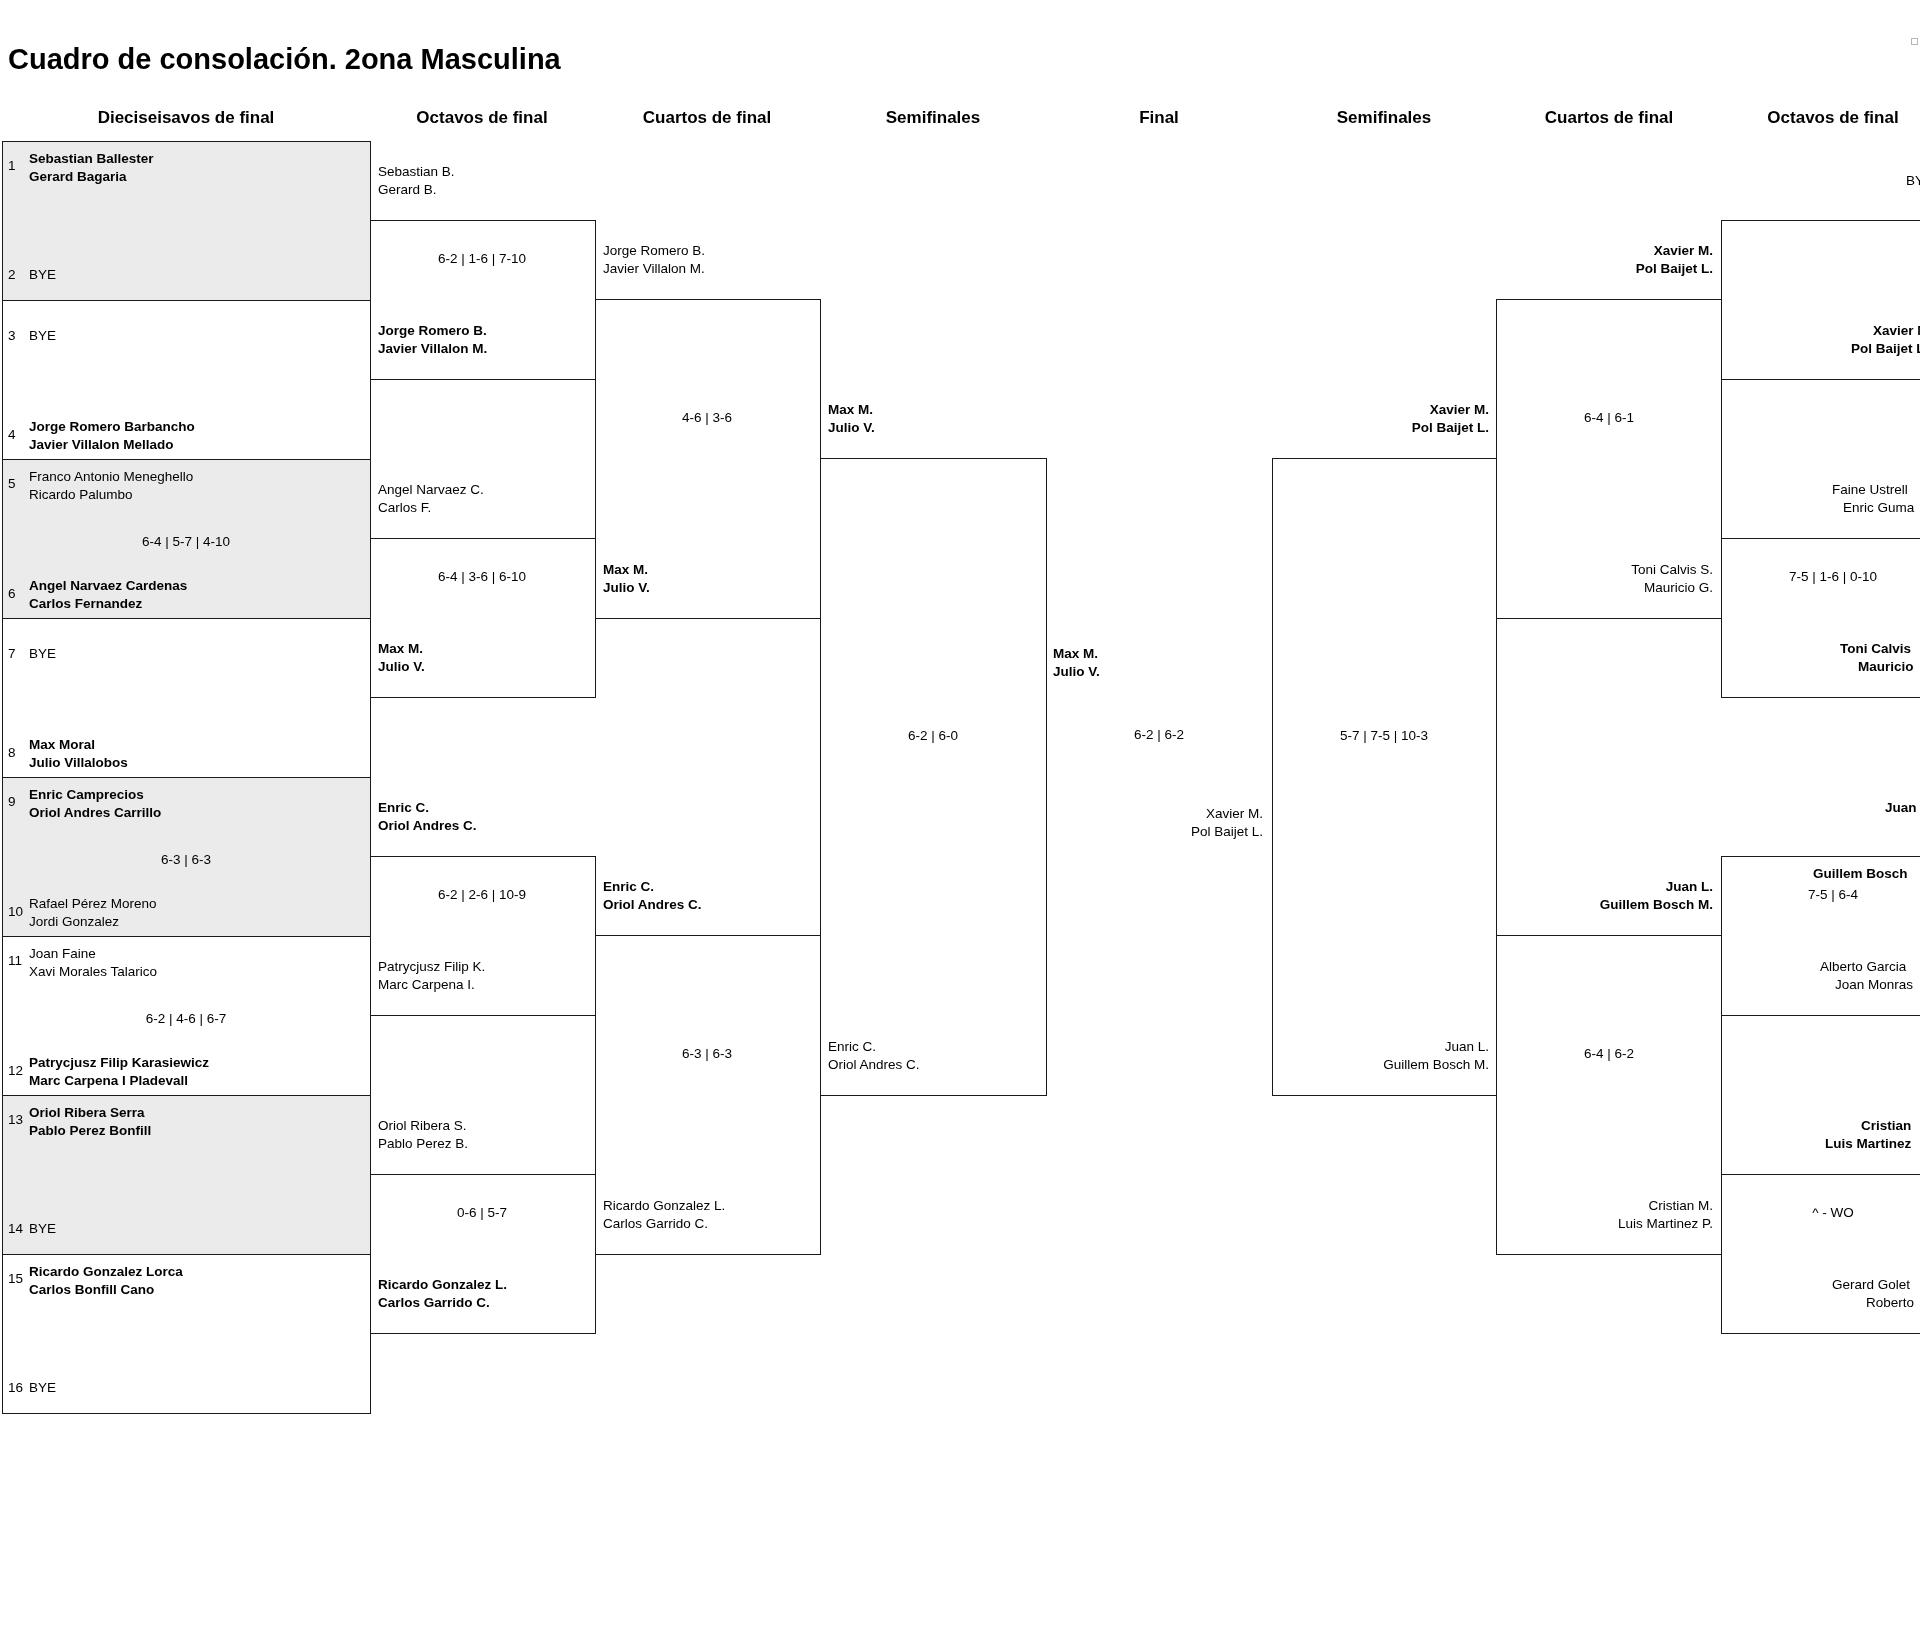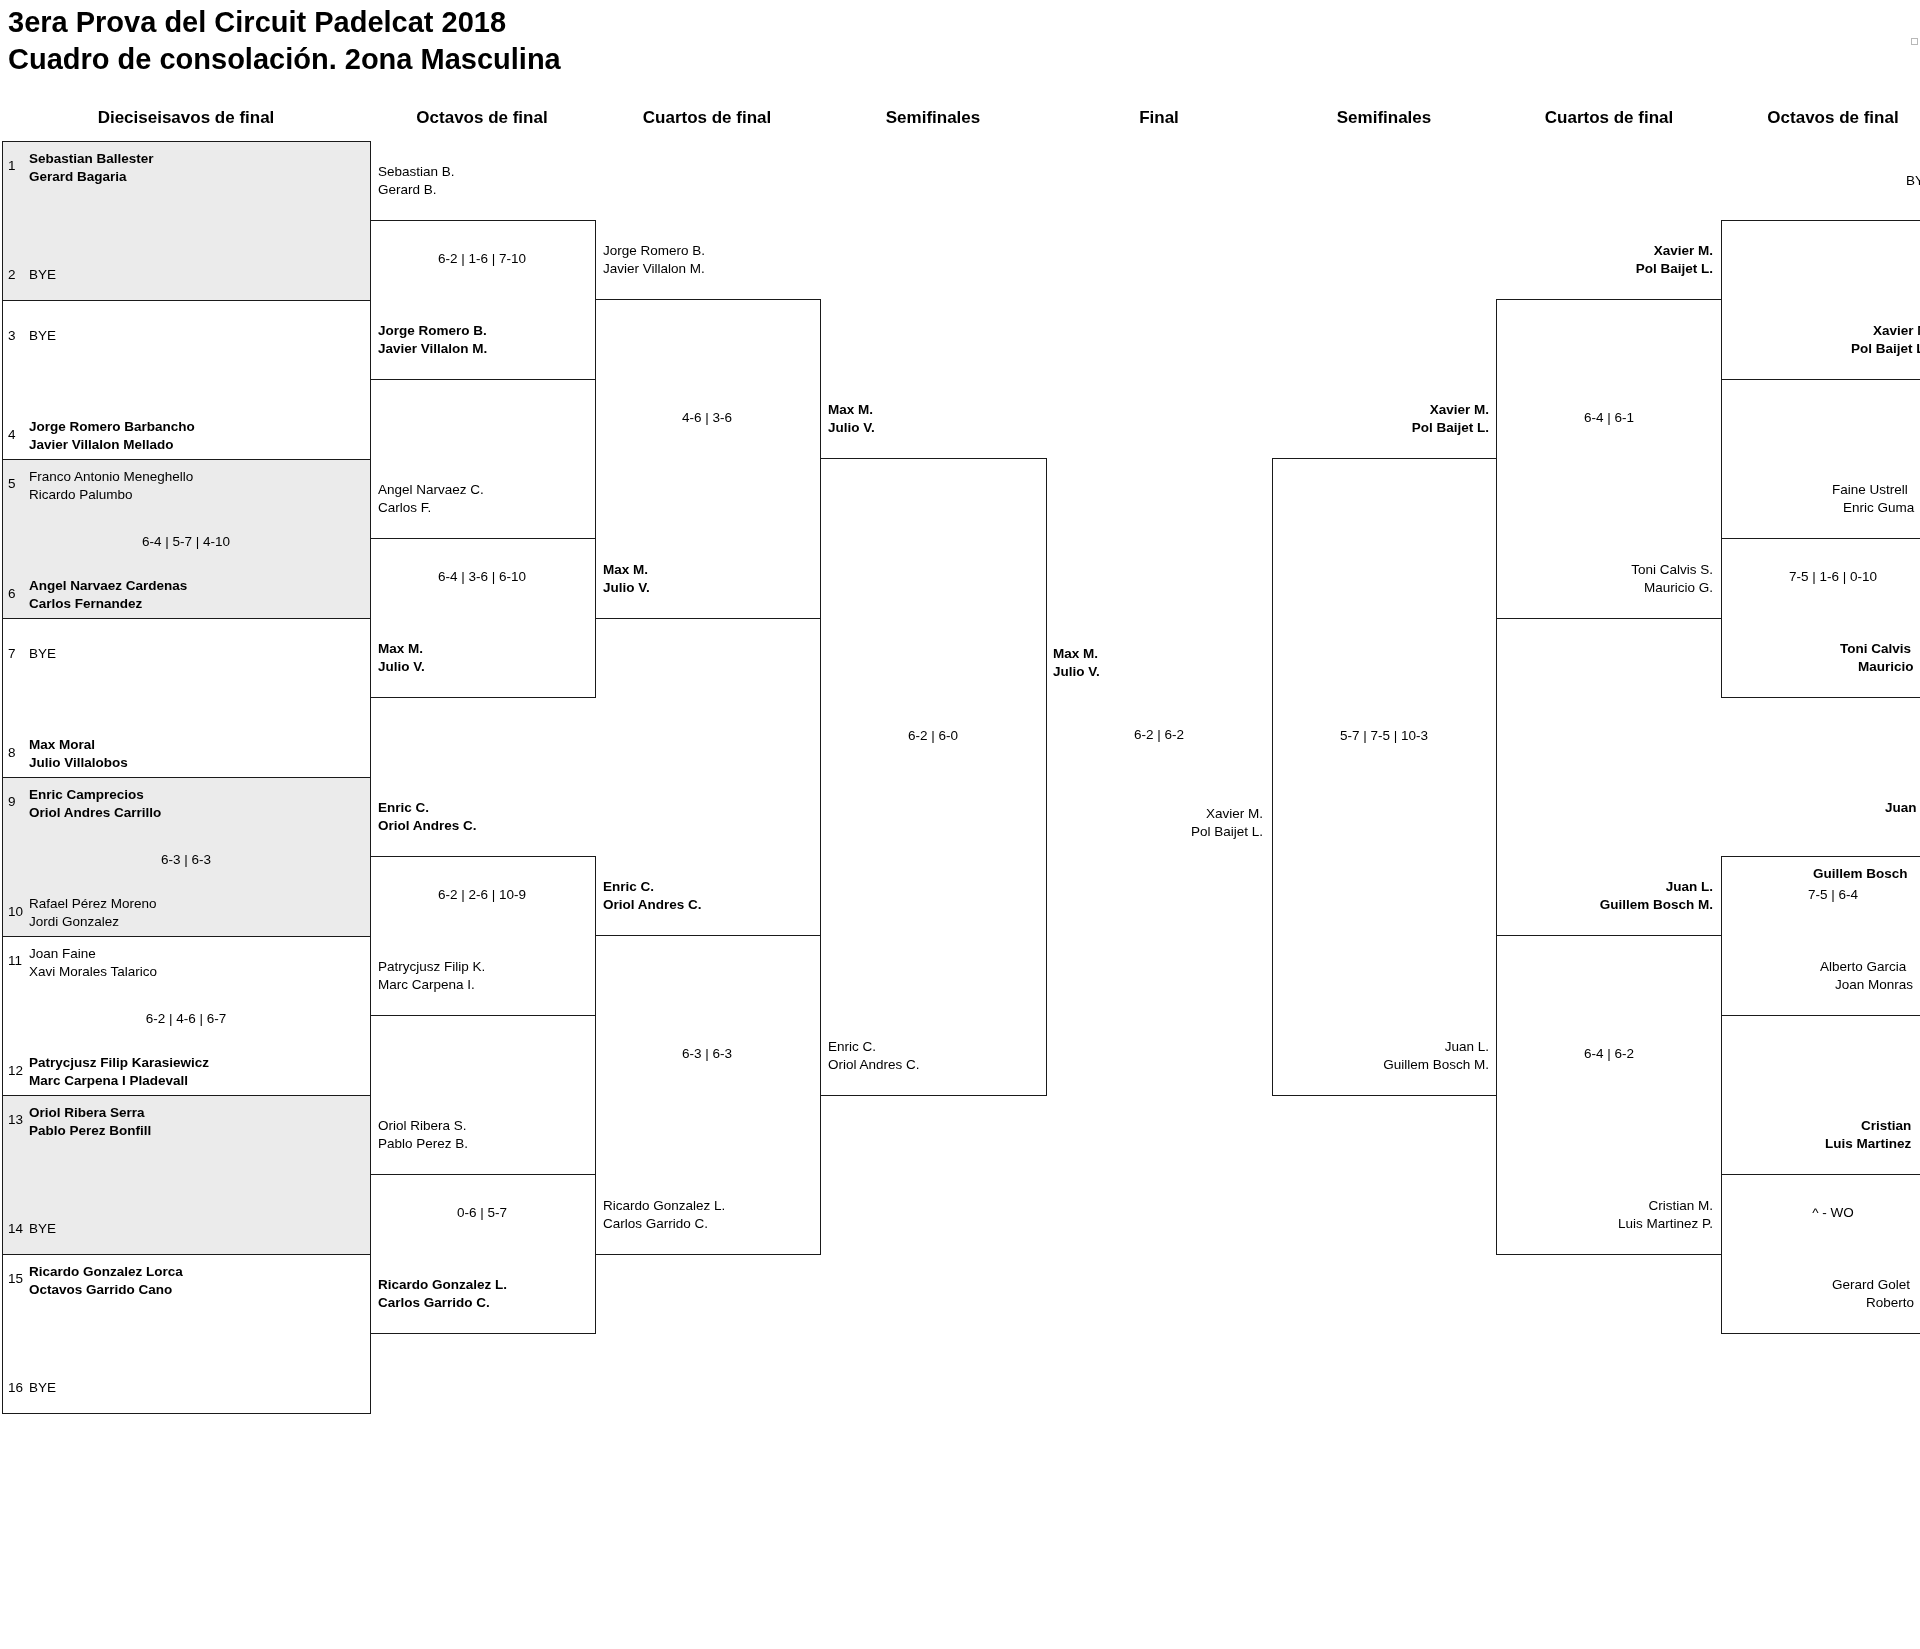--- a/index.html
+++ b/index.html
@@ -16,21 +16,20 @@
   .team-line{position:absolute;font-size:13.5px;line-height:18px;white-space:nowrap;}
   .team-line.bold{font-weight:bold;}
   .seed-num{position:absolute;font-size:13.5px;line-height:18px;color:#000;}
   .score{position:absolute;font-size:13.5px;line-height:17px;white-space:nowrap;transform:translateX(-50%);}
   .corner-sq{position:absolute;left:1911px;top:38px;width:7px;height:7px;border:1px solid #b8b8b8;box-sizing:border-box;}
 </style>
 </head>
 <body>
 
 <div id="bracket">
-  <div class="title-line" style="top:4px">3era Prova del Circuit Padelcat 2018</div>
   <div class="title-line" style="top:41px">Cuadro de consolación. 2ona Masculina</div>
   <div class="corner-sq"></div>
 <div class="round-header" style="left: 186px;">Dieciseisavos de final</div>
     <div class="round-header" style="left: 482px;">Octavos de final</div>
     <div class="round-header" style="left: 707px;">Cuartos de final</div>
     <div class="round-header" style="left: 933px;">Semifinales</div>
     <div class="round-header" style="left: 1159px;">Final</div>
     <div class="round-header" style="left: 1384px;">Semifinales</div>
     <div class="round-header" style="left: 1609px;">Cuartos de final</div>
     <div class="round-header" style="left: 1833px;">Octavos de final</div>
@@ -77,21 +76,21 @@
     <div class="team-line bold" style="left: 29px; top: 1072px;">Marc Carpena I Pladevall</div>
     <div class="seed-num" style="left: 8px; top: 1062px;">12</div>
     <div class="mbox shaded" style="left: 2px; top: 1095px; width: 369px; height: 160px;"></div>
     <div class="team-line bold" style="left: 29px; top: 1104px;">Oriol Ribera Serra</div>
     <div class="team-line bold" style="left: 29px; top: 1122px;">Pablo Perez Bonfill</div>
     <div class="seed-num" style="left: 8px; top: 1111px;">13</div>
     <div class="team-line" style="left: 29px; top: 1220px;">BYE</div>
     <div class="seed-num" style="left: 8px; top: 1220px;">14</div>
     <div class="mbox" style="left: 2px; top: 1254px; width: 369px; height: 160px;"></div>
     <div class="team-line bold" style="left: 29px; top: 1263px; text-align: center;">Ricardo Gonzalez Lorca</div>
-    <div class="team-line bold" style="left: 29px; top: 1281px;">Octavos Garrido Cano</div>
+    <div class="team-line bold" style="left: 29px; top: 1281px;">Carlos Bonfill Cano</div>
     <div class="seed-num" style="left: 8px; top: 1270px;">15</div>
     <div class="team-line" style="left: 29px; top: 1379px;">BYE</div>
     <div class="seed-num" style="left: 8px; top: 1379px;">16</div>
     <div class="mbox" style="left: 370px; top: 220px; width: 226px; height: 160px;"></div>
     <div class="mbox" style="left: 370px; top: 538px; width: 226px; height: 160px;"></div>
     <div class="mbox" style="left: 370px; top: 856px; width: 226px; height: 160px;"></div>
     <div class="mbox" style="left: 370px; top: 1174px; width: 226px; height: 160px;"></div>
     <div class="mbox" style="left: 595px; top: 299px; width: 226px; height: 320px;"></div>
     <div class="mbox" style="left: 595px; top: 935px; width: 226px; height: 320px;"></div>
     <div class="mbox" style="left: 820px; top: 458px; width: 227px; height: 638px;"></div>

